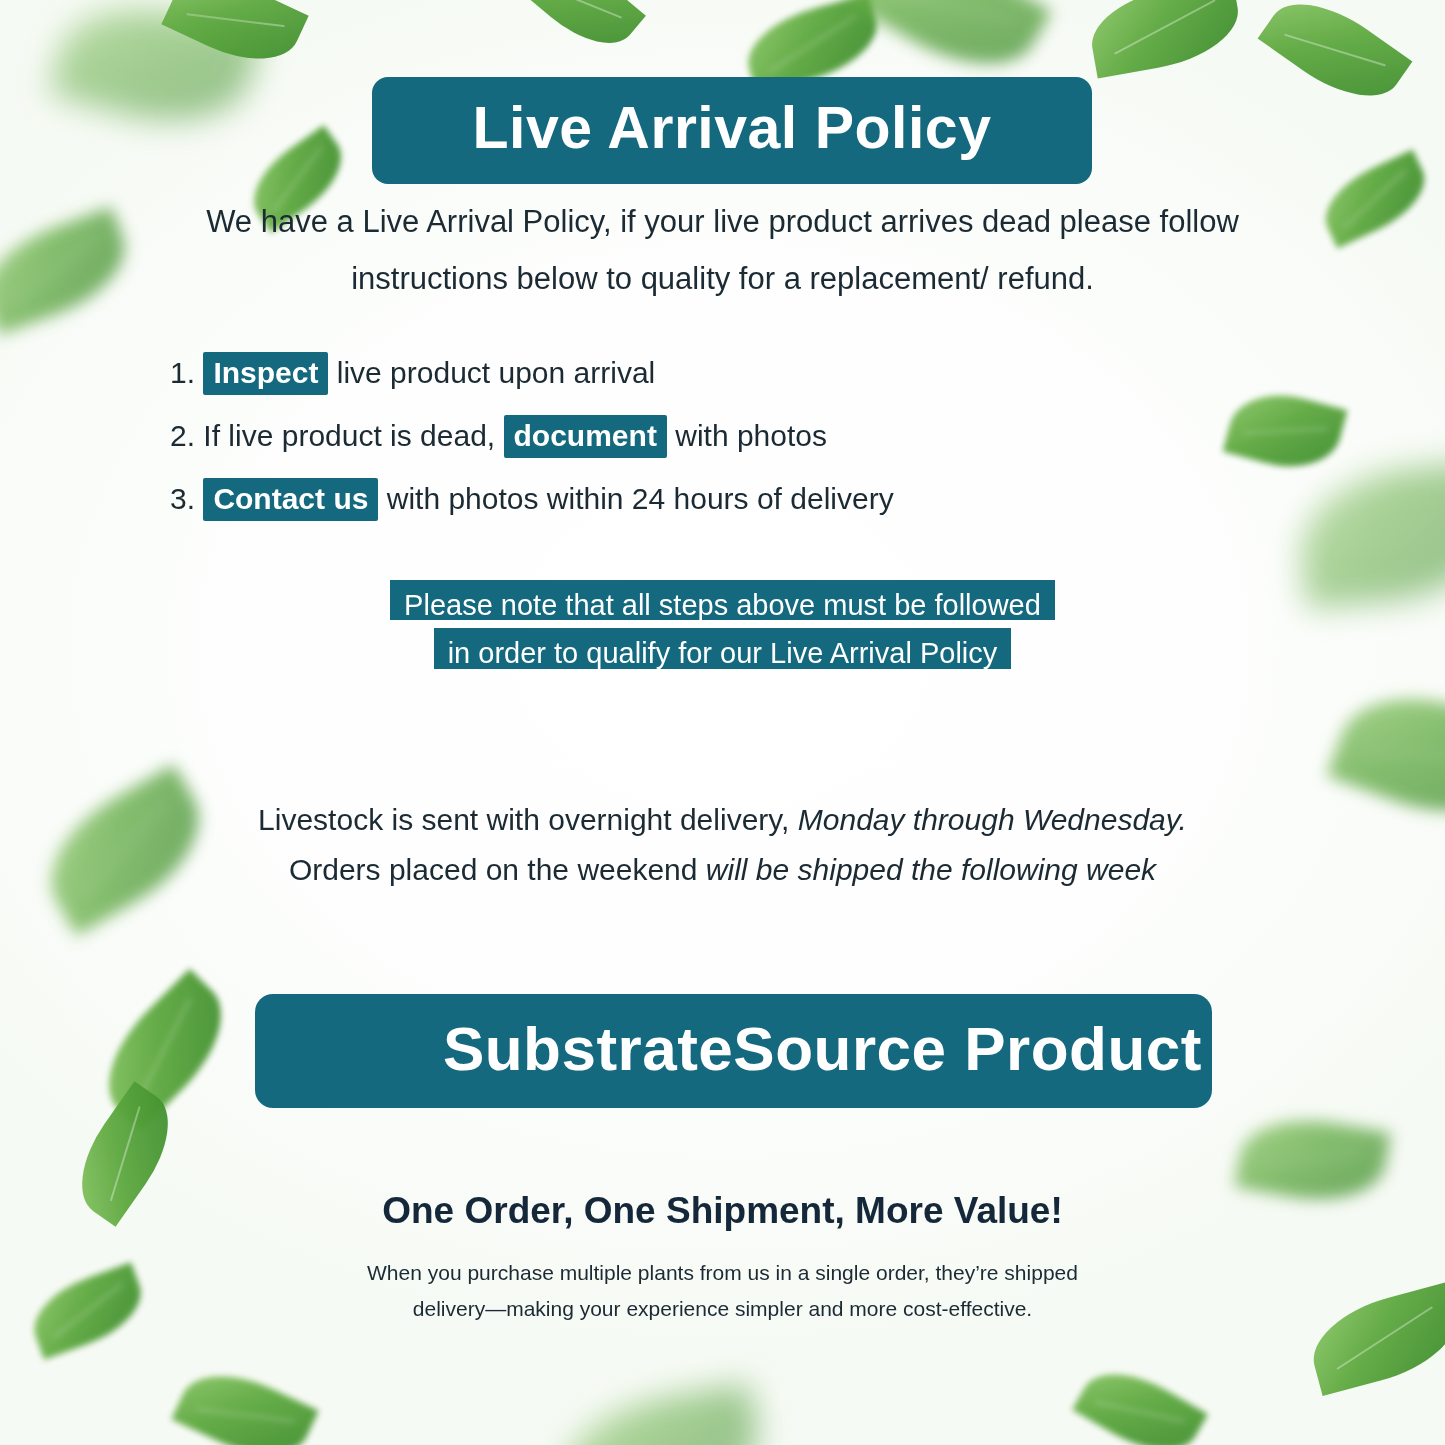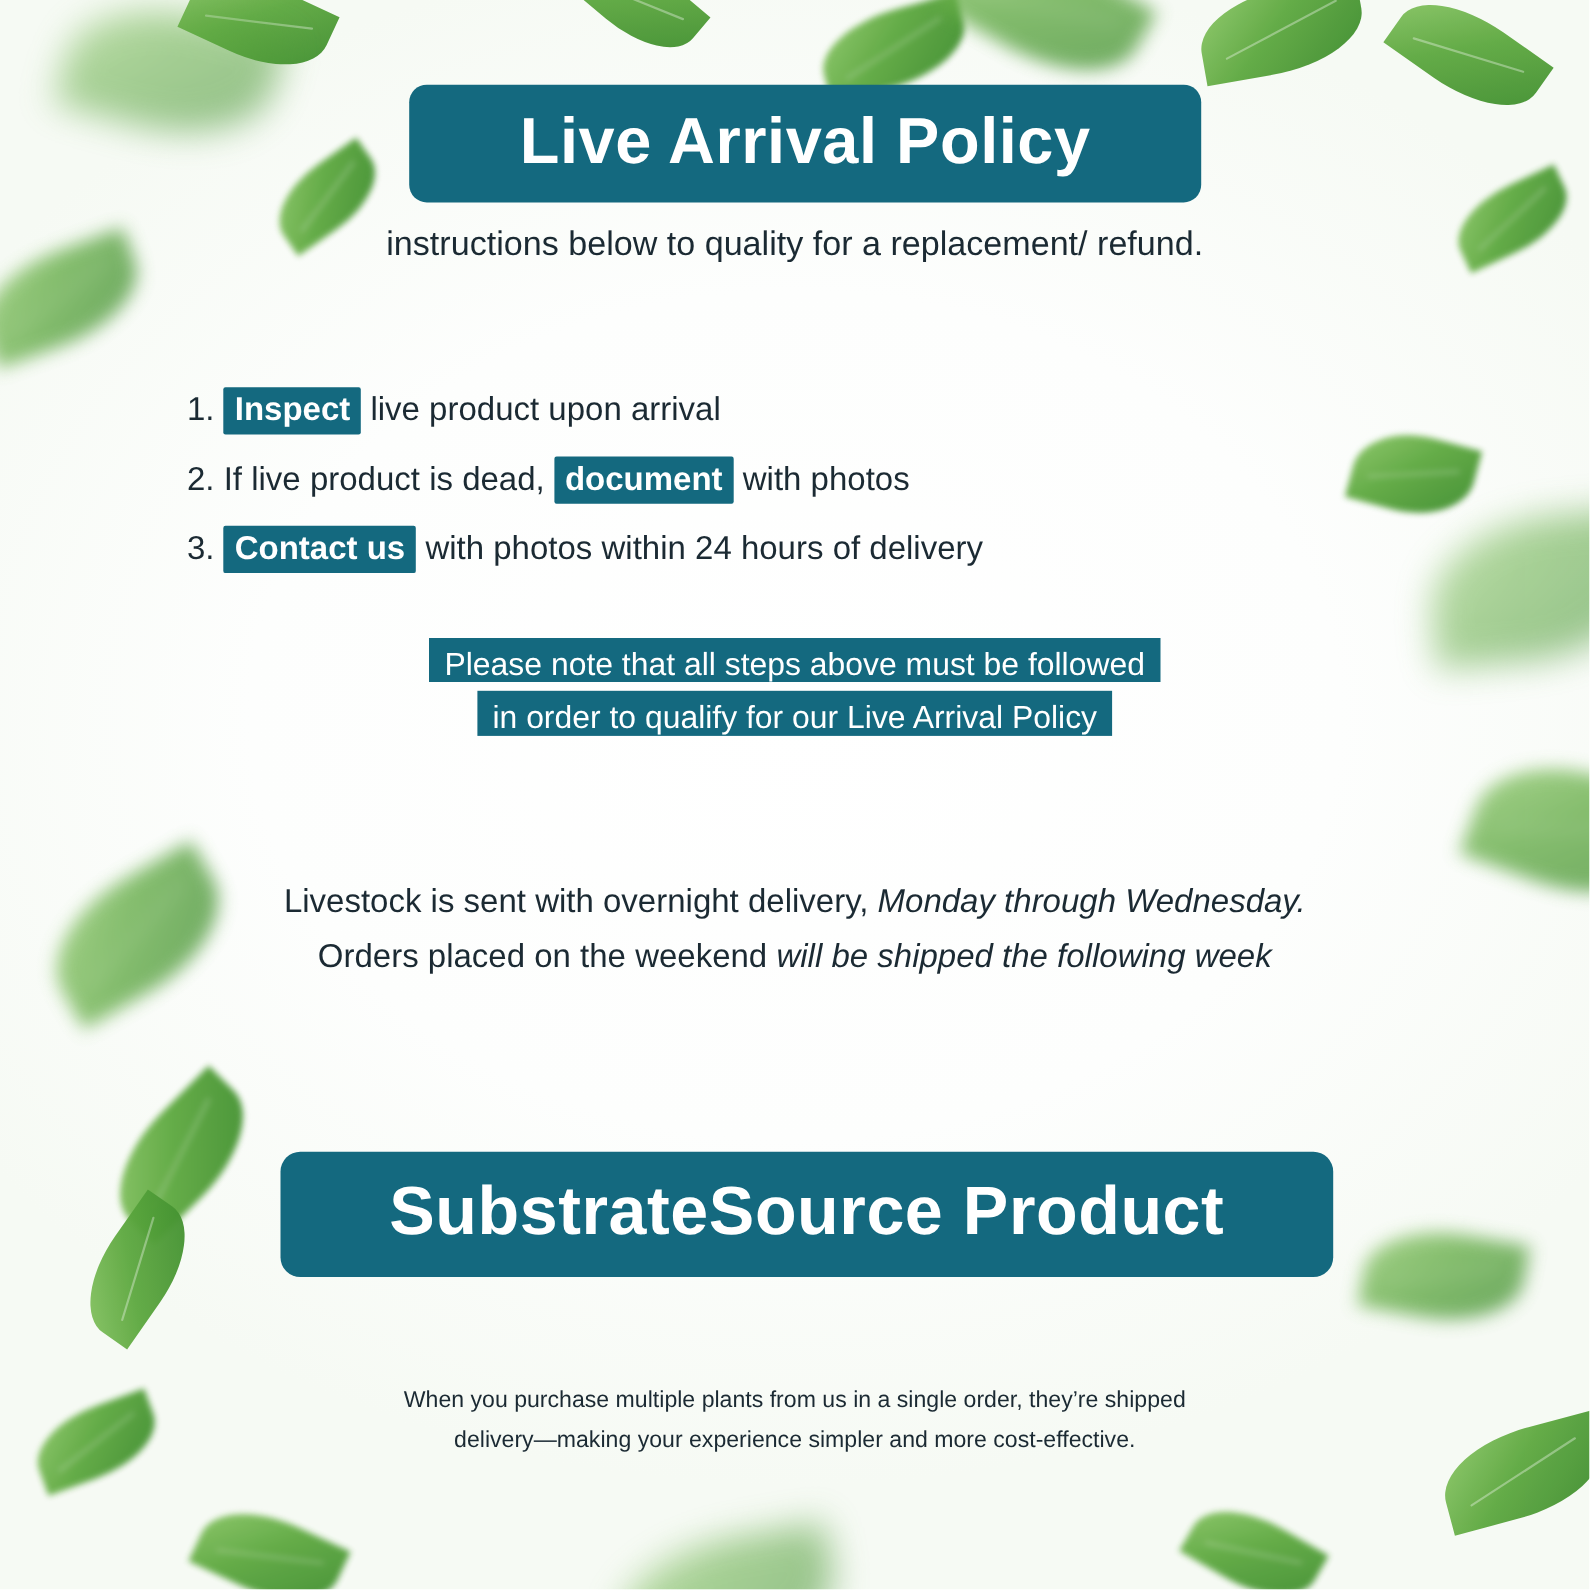--- a/index.html
+++ b/index.html
@@ -68,23 +68,23 @@
     top: 77px;
     width: 700px;
     text-align: center;
     padding: 22px 10px 26px;
     font-size: 59px;
     border-radius: 16px;
   }
   .banner-product {
     position: absolute;
     left: 255px;
-    top: 1047px;
+    top: 994px;
     width: 937px;
-    text-align: center;
+    text-align: right;
     padding: 24px 10px 28px;
     font-size: 62px;
     border-radius: 18px;
   }
 
   
   .intro {
     position: absolute;
     left: 150px;
     top: 193px;
@@ -197,20 +197,21 @@
   <div class="leaf blur2" style="left:1240px;top:1120px;width:145px;height:80px;transform:rotate(10deg);"></div>
   <div class="leaf" style="left:1310px;top:1300px;width:150px;height:78px;transform:rotate(-15deg);"></div>
   <div class="leaf blur1" style="left:1080px;top:1380px;width:120px;height:64px;transform:rotate(30deg);"></div>
   <div class="leaf blur3" style="left:560px;top:1400px;width:200px;height:110px;transform:rotate(-10deg);"></div>
 
   <div class="content">
 
     <div class="banner banner-live">Live Arrival Policy</div>
 
     <div class="intro">
+      <div>We have a Live Arrival Policy, if your live product arrives dead please follow</div>
       <div>instructions below to quality for a replacement/ refund.</div>
     </div>
 
     <div class="steps">
       <div class="step">
         <span class="num">1.</span>
         <span class="hl">Inspect</span><span> live product upon arrival</span>
       </div>
       <div class="step">
         <span class="num">2.</span><span> If live product is dead, </span><span class="hl">document</span><span> with photos</span>
@@ -229,20 +230,21 @@
       <div>
         <span>Livestock is sent with overnight delivery, </span><em>Monday through Wednesday.</em>
       </div>
       <div>
         <span>Orders placed on the weekend </span><em>will be shipped the following week</em>
       </div>
     </div>
 
     <div class="banner banner-product">SubstrateSource Product</div>
 
+    <div class="subhead">One Order, One Shipment, More Value!</div>
 
     <div class="outro">
       <div>When you purchase multiple plants from us in a single order, they’re shipped</div>
       <div>delivery—making your experience simpler and more cost-effective.</div>
     </div>
 
   </div>
 </div>
 
 </body></html>

